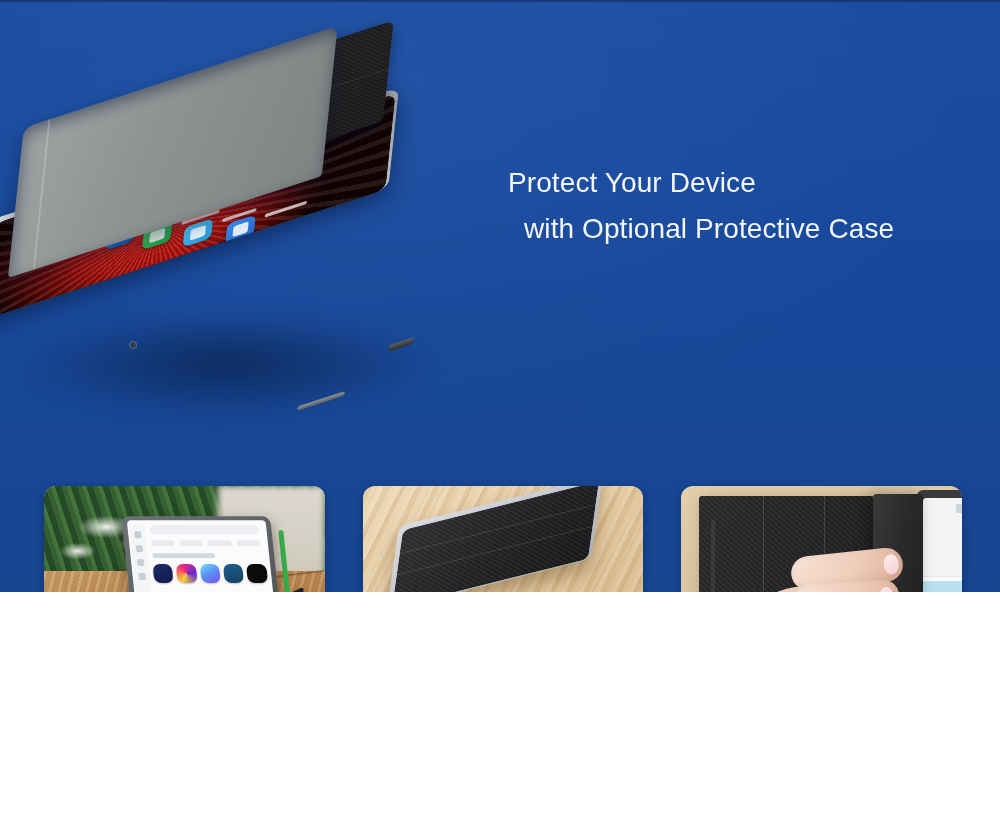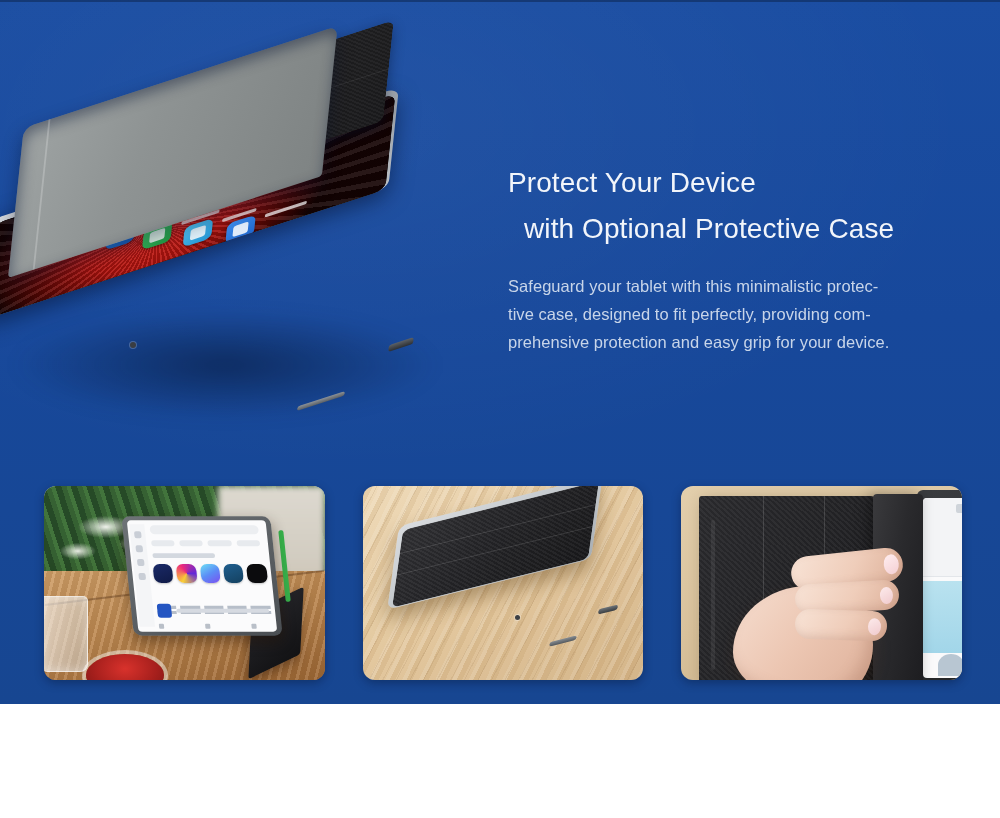--- a/index.html
+++ b/index.html
@@ -6,21 +6,21 @@
   * { margin:0; padding:0; box-sizing:border-box; }
 
   html,body{
     width:1000px; height:818px;
     overflow:hidden;
     font-family:"Liberation Sans", sans-serif;
   }
 
   #page{
     position:relative;
-    width:1000px; height:704px;
+    width:1000px; height:592px;
     background:#17489b;
     background-image:
       radial-gradient(ellipse 900px 500px at 35% 18%, rgba(255,255,255,.045), rgba(255,255,255,0) 70%),
       linear-gradient(180deg,#1a4da2 0%, #17489b 45%, #174691 100%);
     overflow:hidden;
   }
   #topline{
     position:absolute; left:0; top:0; width:1000px; height:2px;
     background:#0d2750; opacity:.55;
   }
@@ -526,25 +526,20 @@
       <div class="tb-cam"></div>
       <div class="tb-port"></div>
       <div class="tb-speaker"></div>
     </div>
   </div>
 
   <div class="hero-text">
     <div class="headline">
       <span>Protect Your Device</span>
       <span class="l2">with Optional Protective Case</span>
-    </div>
-    <div class="subcopy">
-      <span>Safeguard your tablet with this minimalistic protec-</span>
-      <span>tive case, designed to fit perfectly, providing com-</span>
-      <span>prehensive protection and easy grip for your device.</span>
     </div>
   </div>
 
   <div class="cards">
 
     <div class="card">
       <div class="c1-bg"></div>
       <div class="c1-plant"></div>
       <div class="c1-wood">
         <div class="c1-plank"></div>

